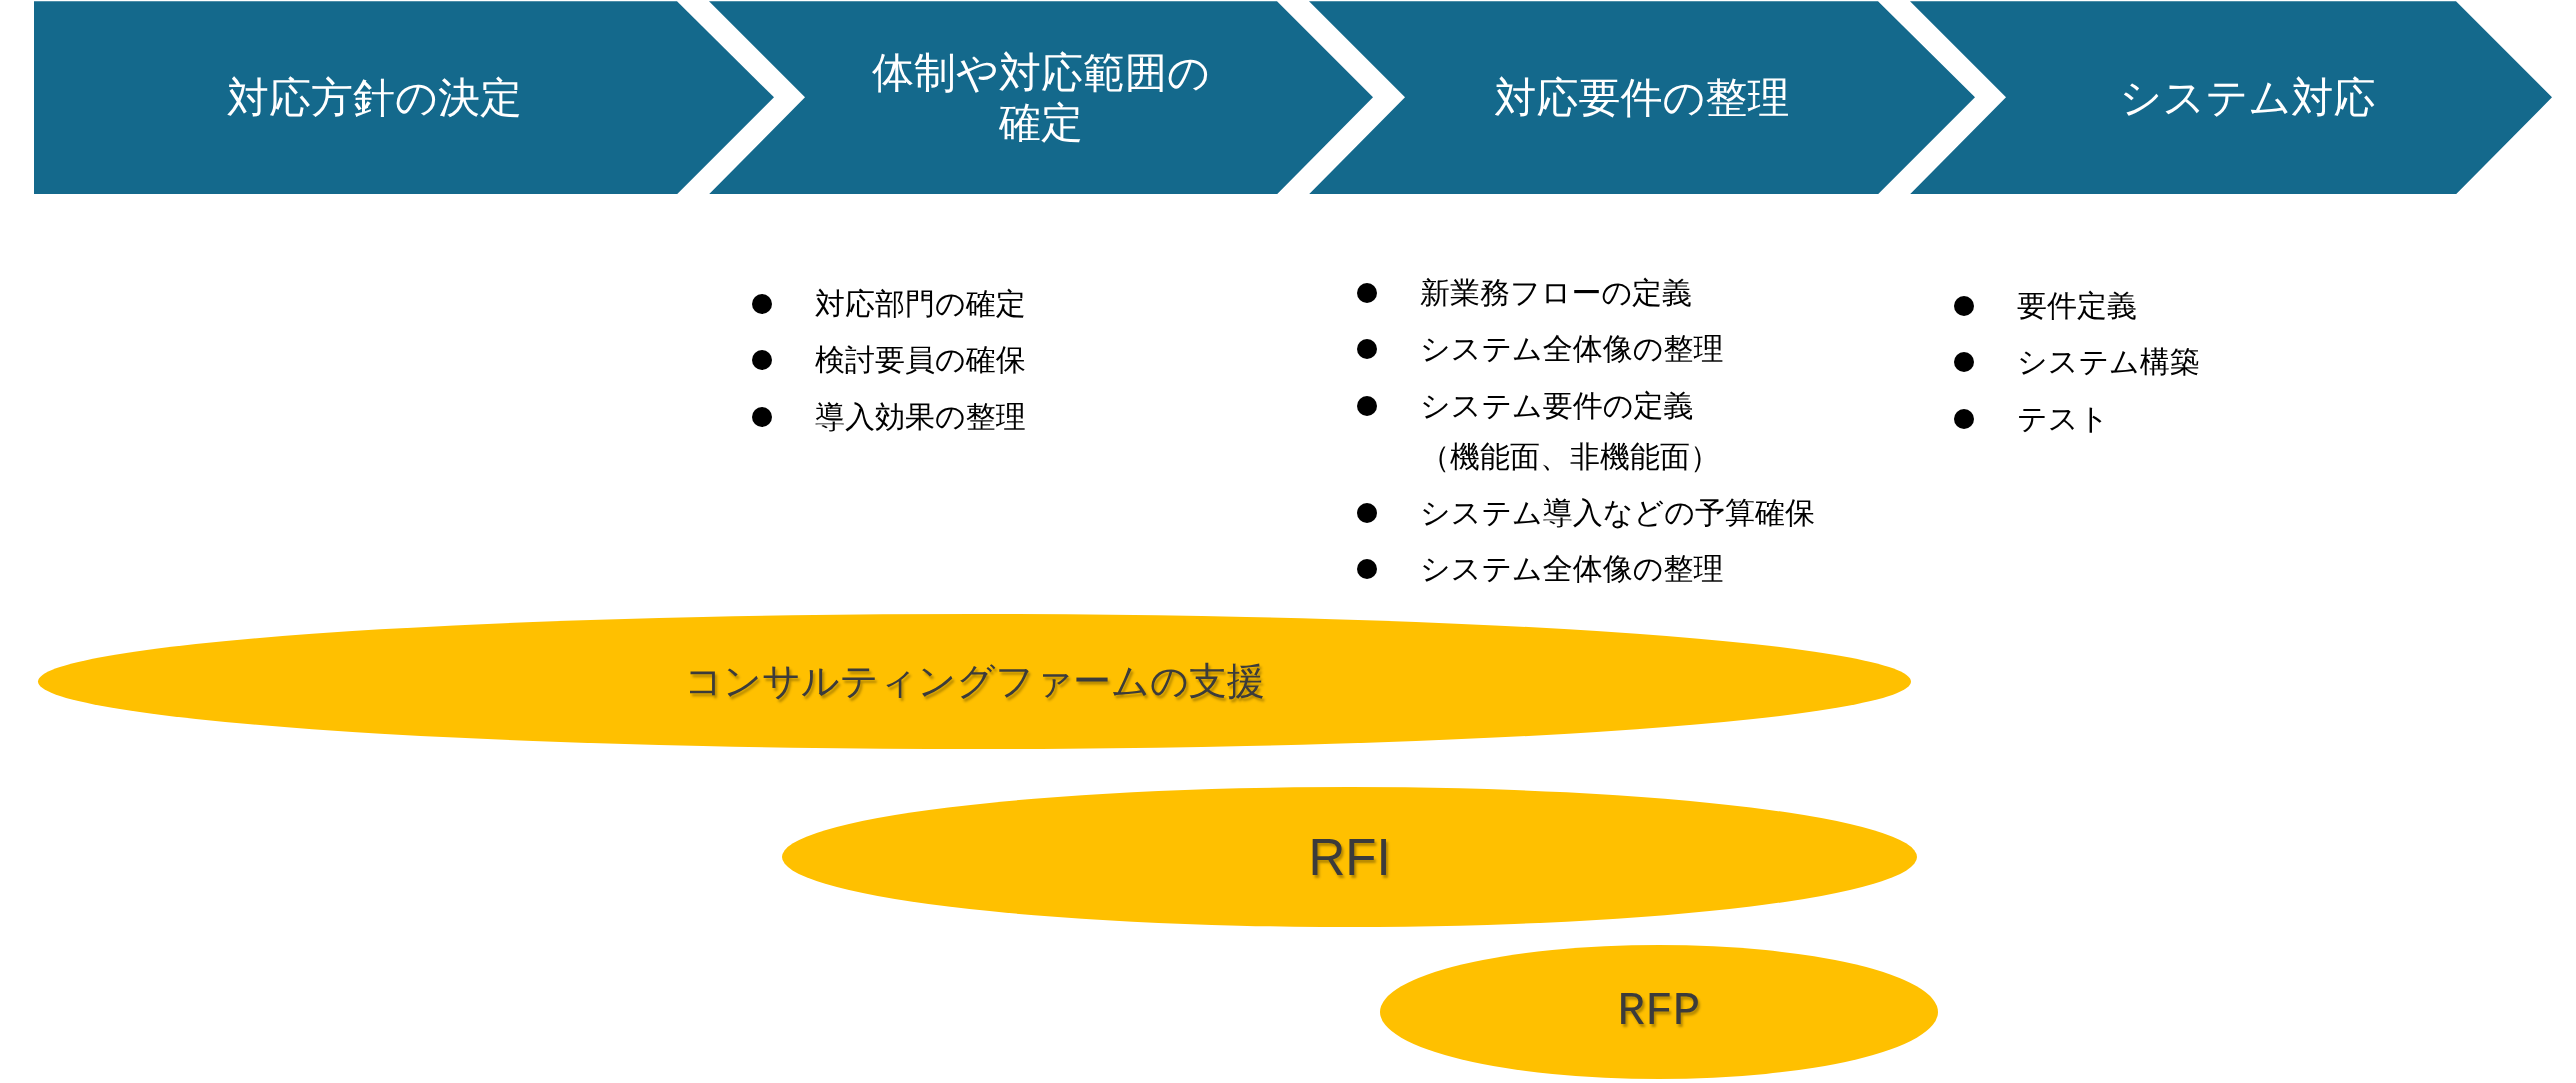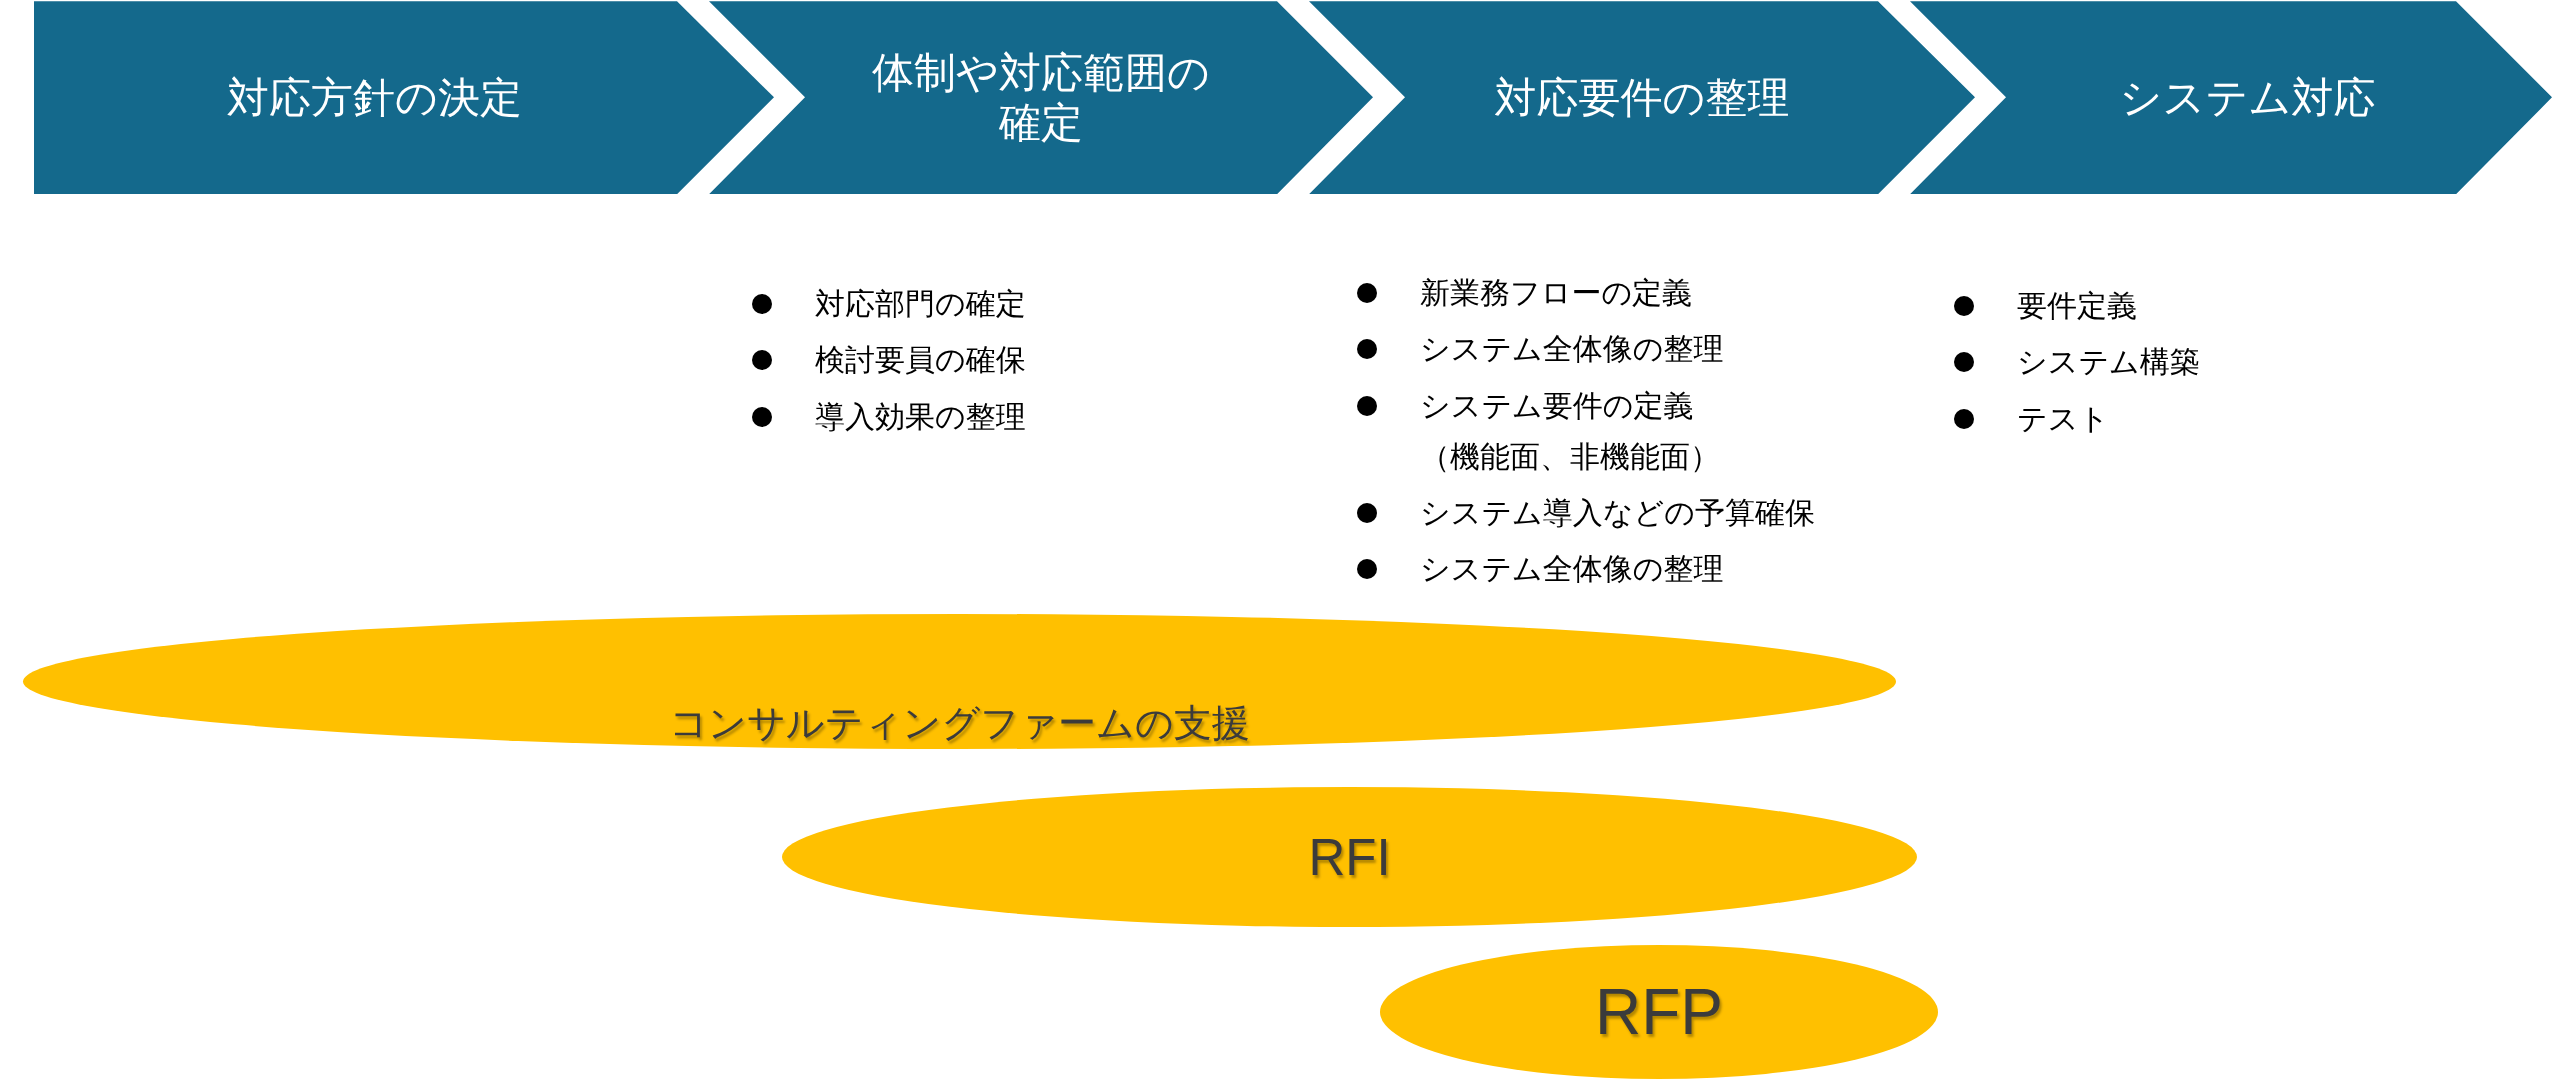--- a/index.html
+++ b/index.html
@@ -74,23 +74,23 @@
     position: absolute;
     background: #FFC000;
     border-radius: 50%;
     display: flex;
     align-items: center;
     justify-content: center;
     color: #3B3B3B;
     text-shadow: 2px 2.6px 2.6px rgba(0,0,0,0.30);
     white-space: nowrap;
   }
-  .e1 { left: 23px;   top: 614px;  width: 1873px; height: 135px; font-size: 38px; align-items: flex-end; }
+  .e1 { left: 38px;   top: 614px;  width: 1873px; height: 135px; font-size: 38px; }
   .e2 { left: 782px; top: 787px; width: 1135px; height: 140px; font-size: 51px; }
-  .e3 { left: 1380px; top: 945px; width: 558px;  height: 134px; font-size: 64px; }
+  .e3 { left: 1380px; top: 945px; width: 558px;  height: 134px; font-size: 46px; font-family: Liberation Mono, monospace; }
 </style>
 </head>
 <body>
 
 <div class="canvas">
 
   <div class="chev chev1">
     <span class="chev-label">対応方針の決定</span>
   </div>
   <div class="chev chev2">

